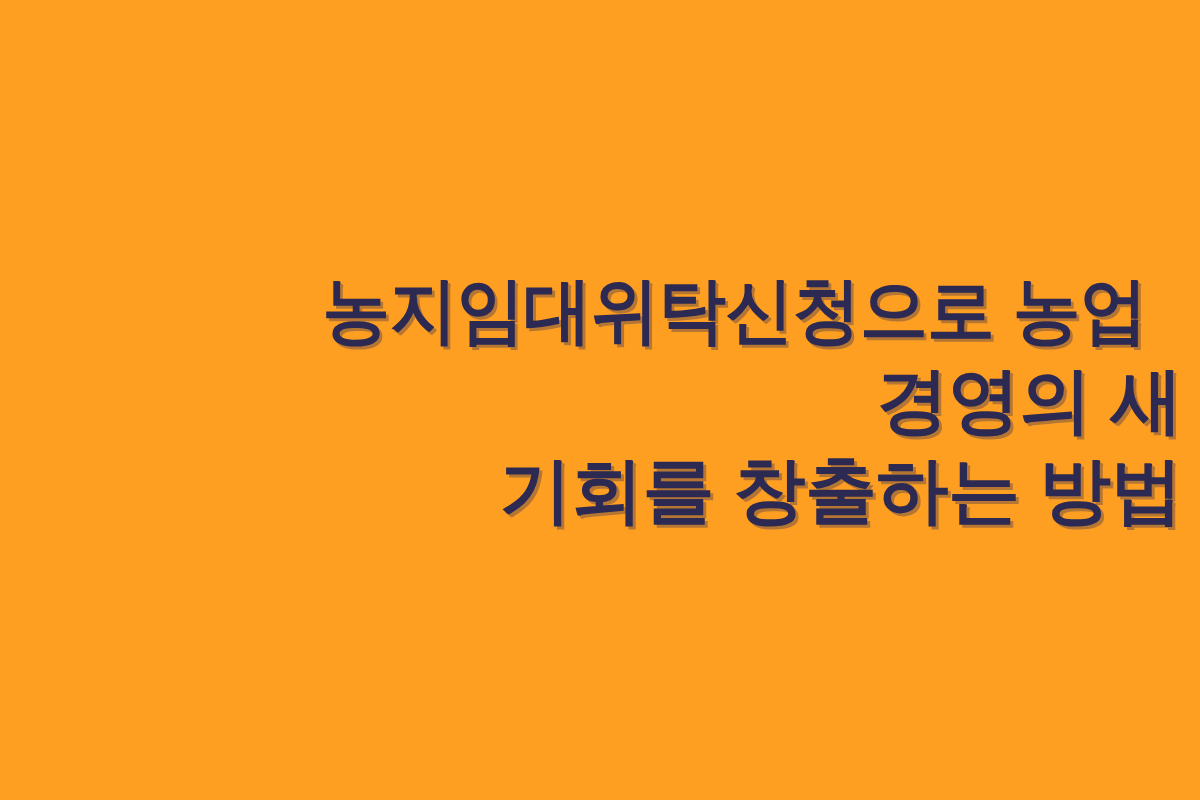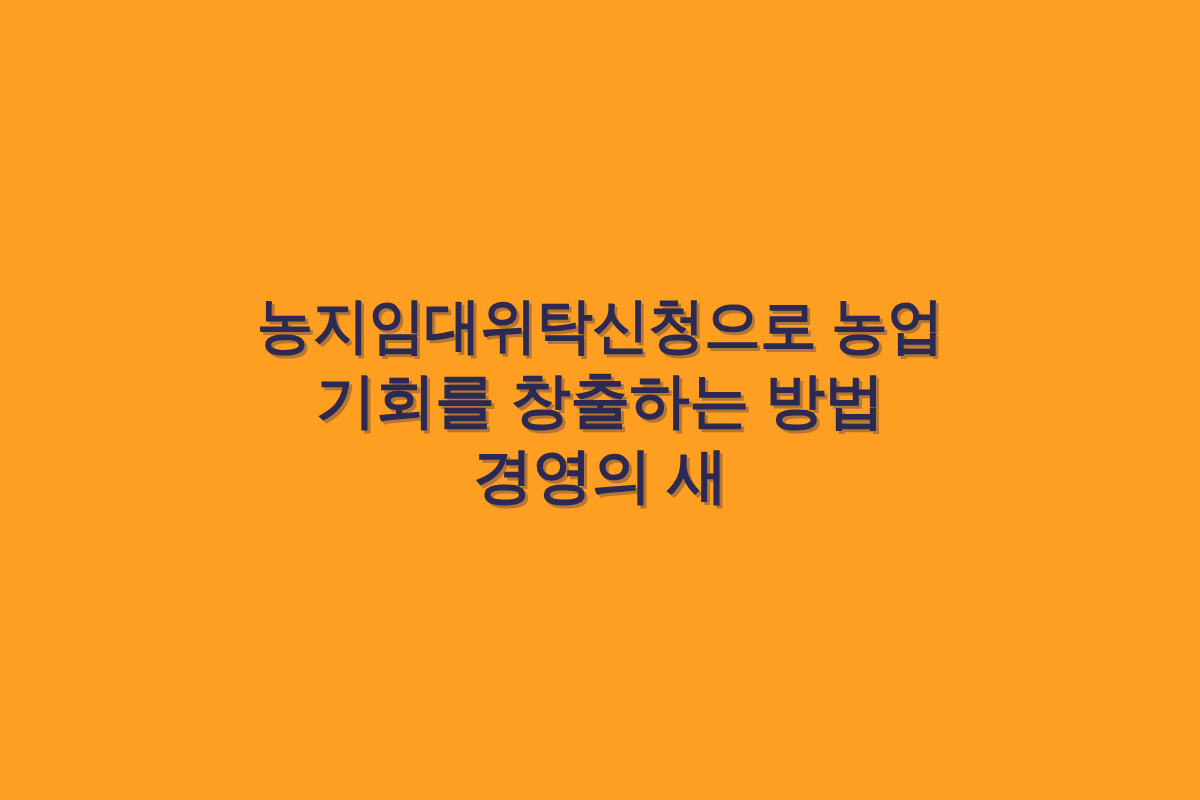--- a/index.html
+++ b/index.html
@@ -23,24 +23,24 @@
     background: #ff9f22;
     display: flex;
     flex-direction: column;
     align-items: center;
     justify-content: center;
     overflow: hidden;
   }
 
   #headline {
     width: 100%;
-    text-align: center;
+    text-align: right;
     color: #2c2a52;
     font-weight: 700;
-    font-size: 60px;
+    font-size: 72px;
     line-height: 1.25;
     letter-spacing: -0.5px;
     padding: 0 18px;
     box-sizing: border-box;
     
     text-shadow: 3px 3px 0 rgba(44, 42, 82, 0.35);
     -webkit-font-smoothing: antialiased;
   }
 
   .headline-line {
@@ -54,17 +54,17 @@
     transform-origin: center center;
   }
 </style>
 </head>
 <body>
 
 <div id="banner" style="background: rgb(255, 159, 34);">
 
   <h1 id="headline" style="color: rgb(44, 42, 82);">
     <span class="headline-line line-1">농지임대위탁신청으로 농업</span>
+    <span class="headline-line line-2">경영의 새</span>
     <span class="headline-line line-3">기회를 창출하는 방법</span>
-    <span class="headline-line line-2">경영의 새</span>
   </h1>
 
 </div>
 
 </body></html>

